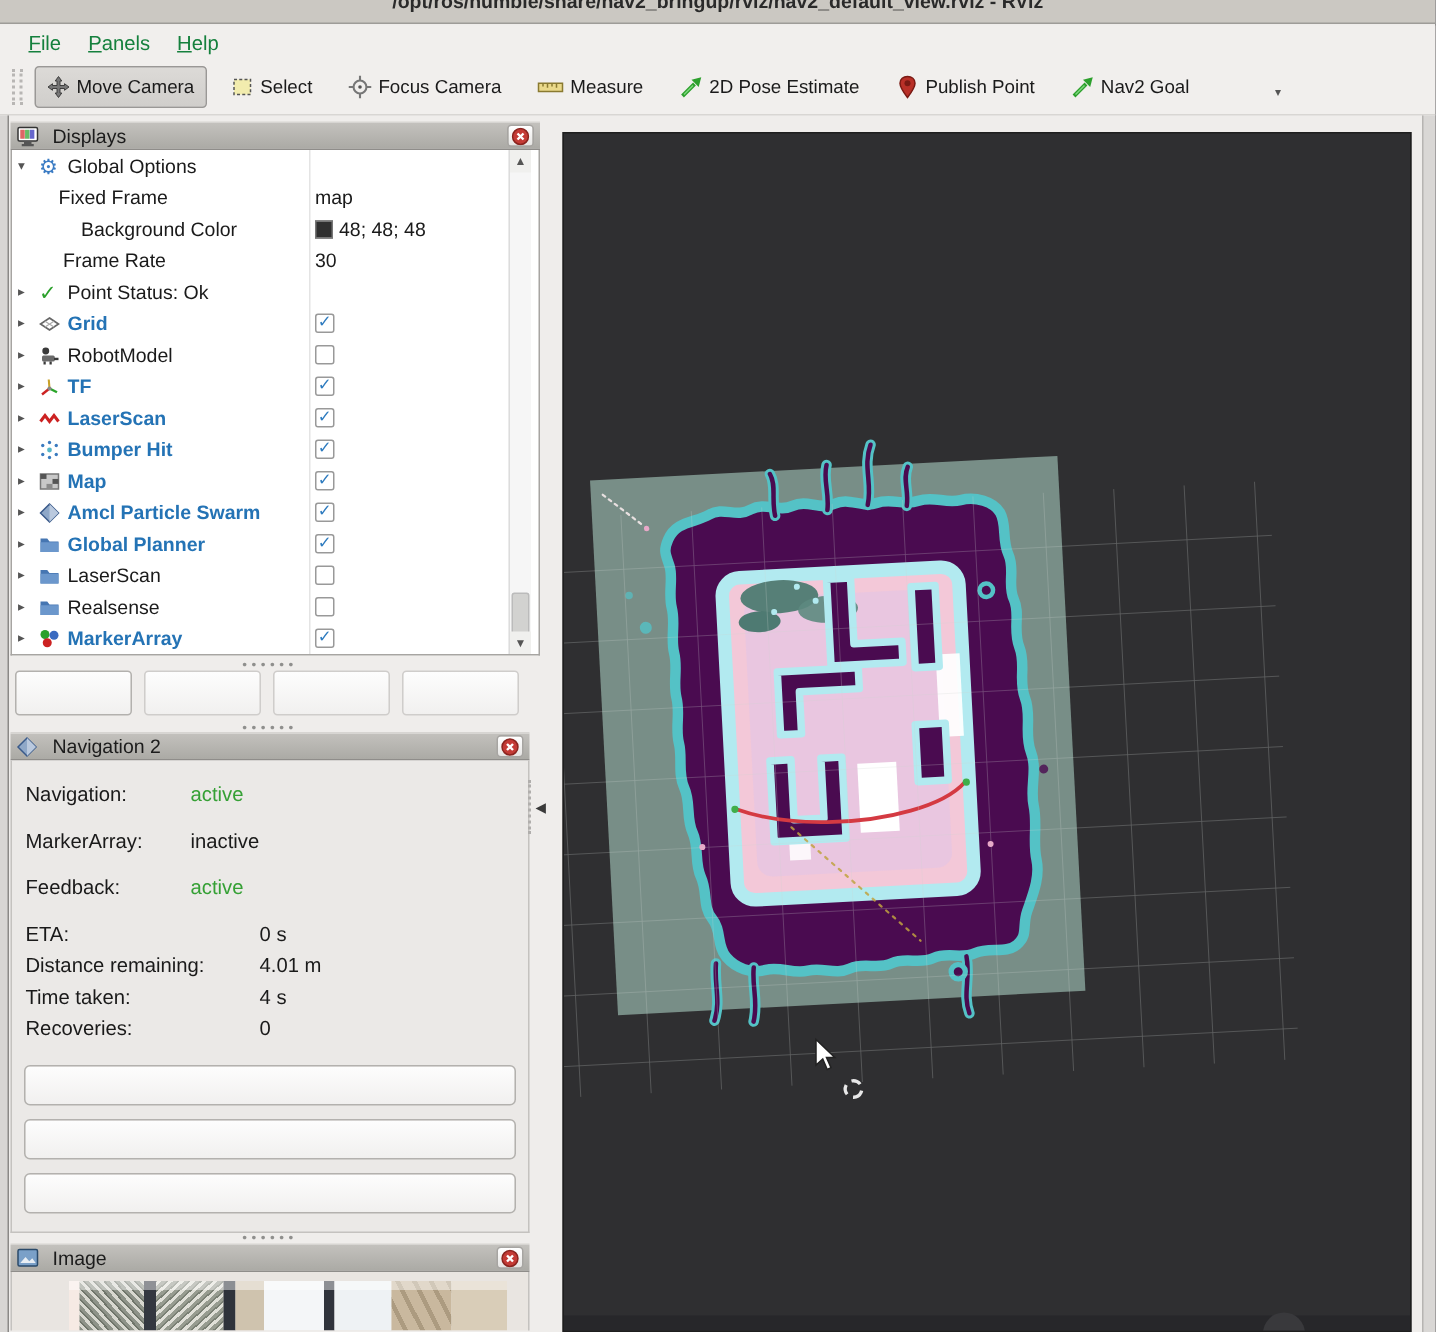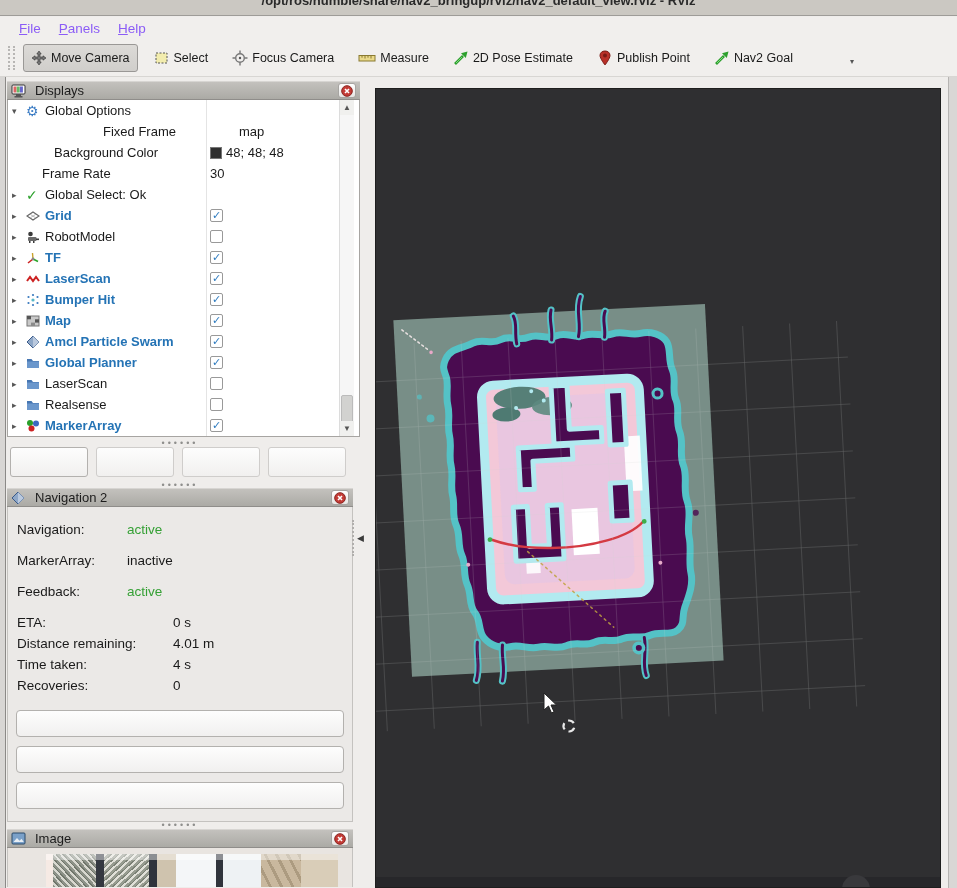--- a/index.html
+++ b/index.html
@@ -5,21 +5,21 @@
   * { box-sizing: border-box; margin: 0; padding: 0; }
   html,body { width:957px; height:888px; overflow:hidden; }
   body { font-family:"Liberation Sans","DejaVu Sans",sans-serif; background:#efedeb; position:relative; color:#1a1a1a; }
 
   
   .title-bar { position:absolute; left:0; top:0; width:957px; height:16px; background:#cbc8c2; border-bottom:1px solid #9e9c98; overflow:hidden; }
   .title-text { margin-top:-7px; text-align:center; font-size:13px; font-weight:bold; color:#2a2a2a; white-space:nowrap; }
 
   
   .menu-bar { position:absolute; left:0; top:17px; width:957px; height:23px; background:#f1efed; display:flex; align-items:center; padding-left:10px; }
-  .menu-item { font-size:13.5px; padding:2px 9px; color:#8b5cf6; }
+  .menu-item { font-size:13.5px; padding:2px 9px; color:#15803d; }
   .menu-item u { text-decoration:underline; }
 
   
   .toolbar { position:absolute; left:0; top:40px; width:957px; height:37px; background:#f1efed; border-bottom:1px solid #d8d6d3; display:flex; align-items:center; padding-left:6px; }
   .tool-handle { width:7px; height:24px; border-left:2px dotted #b8b6b4; border-right:2px dotted #b8b6b4; margin:0 8px 0 2px; }
   .tool { display:flex; align-items:center; gap:4px; padding:5px 7px; margin-right:8px; border:1px solid transparent; border-radius:3px; font-size:12.5px; position:relative; white-space:nowrap; }
   .tool.active { background:linear-gradient(#dcdad7,#d0cecb); border-color:#9a9896; }
   .tool-icon-slot { display:flex; align-items:center; }
   .tool-caret { position:absolute; right:-6px; bottom:-3px; font-size:8px; color:#555; }
 
@@ -227,21 +227,21 @@
         <div class="t-left">
           <span class="expander">▾</span>
           <span class="t-icon-slot">
             <span class="char-icon" style="color: rgb(59, 124, 196);">⚙</span>
           </span>
           <span class="t-label">Global Options</span>
         </div>
         <div class="t-right"></div>
       </div>
       <div class="tree-row">
-        <div class="t-left" style="padding-left: 52px; margin-left: 29px;">
+        <div class="t-left" style="padding-left: 17px;">
           <span class="expander"></span>
 
           <span class="t-label">Fixed Frame</span>
         </div>
         <div class="t-right">
           <span>map</span>
         </div>
       </div>
       <div class="tree-row">
         <div class="t-left" style="padding-left: 32px;">
@@ -263,21 +263,21 @@
         <div class="t-right">
           <span>30</span>
         </div>
       </div>
       <div class="tree-row">
         <div class="t-left">
           <span class="expander">▸</span>
           <span class="t-icon-slot">
             <span class="char-icon" style="color: rgb(43, 160, 43); font-weight: bold;">✓</span>
           </span>
-          <span class="t-label">Global Select: Ok</span>
+          <span class="t-label">Point Status: Ok</span>
         </div>
         <div class="t-right"></div>
       </div>
       <div class="tree-row">
         <div class="t-left">
           <span class="expander">▸</span>
           <span class="t-icon-slot">
             <span style="display: flex;">
               <svg width="14" height="14" viewBox="0 0 14 14">
                 <path d="M7 3 L13 7 L7 11 L1 7 Z" fill="none" stroke="#666" stroke-width="1.2"></path>

